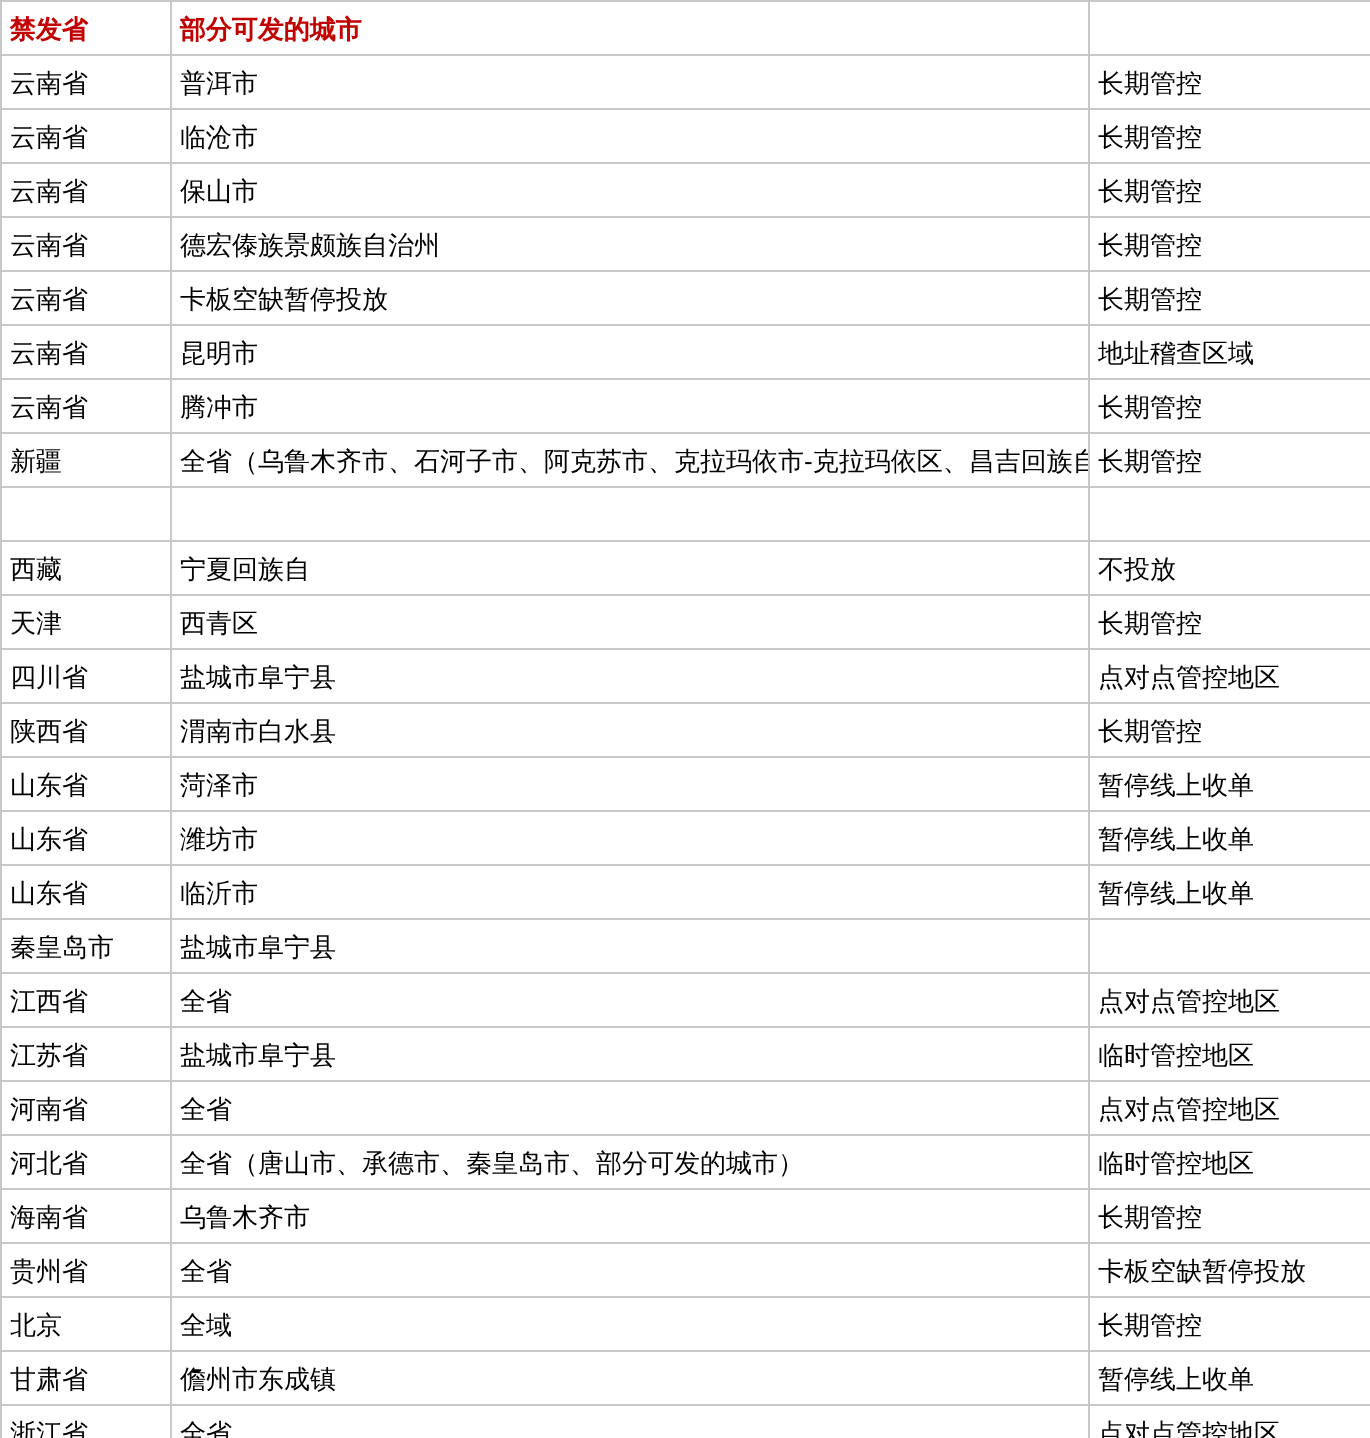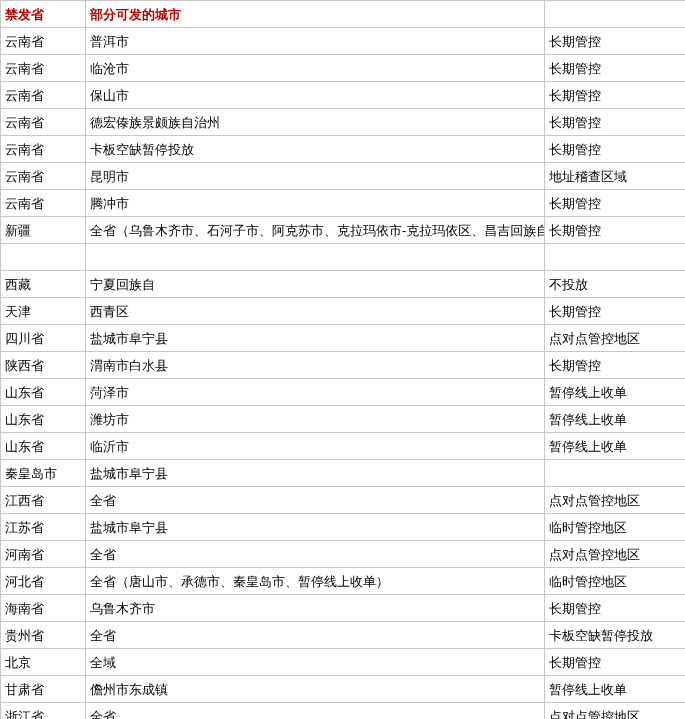--- a/index.html
+++ b/index.html
@@ -159,21 +159,21 @@
           <td class="col-b">盐城市阜宁县</td>
           <td class="col-c">临时管控地区</td>
         </tr>
         <tr>
           <td class="col-a">河南省</td>
           <td class="col-b">全省</td>
           <td class="col-c">点对点管控地区</td>
         </tr>
         <tr>
           <td class="col-a">河北省</td>
-          <td class="col-b">全省（唐山市、承德市、秦皇岛市、暂停线上收单）</td>
+          <td class="col-b">全省（唐山市、承德市、秦皇岛市、部分可发的城市）</td>
           <td class="col-c">临时管控地区</td>
         </tr>
         <tr>
           <td class="col-a">海南省</td>
           <td class="col-b">乌鲁木齐市</td>
           <td class="col-c">长期管控</td>
         </tr>
         <tr>
           <td class="col-a">贵州省</td>
           <td class="col-b">全省</td>

